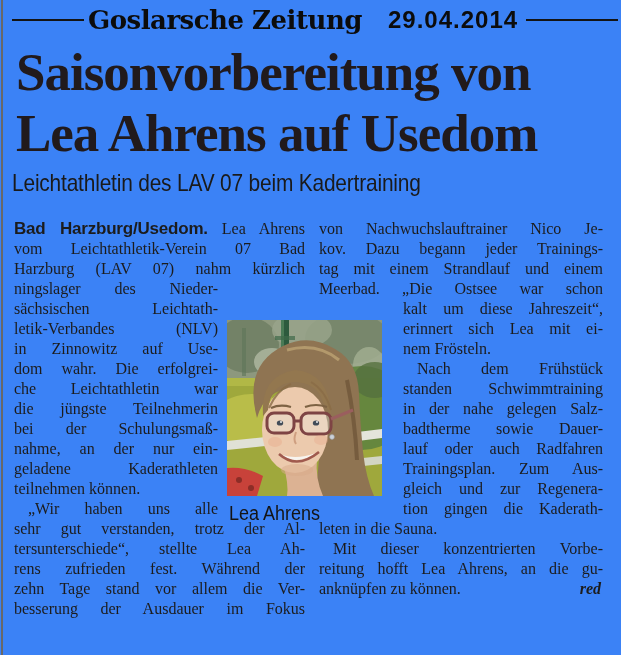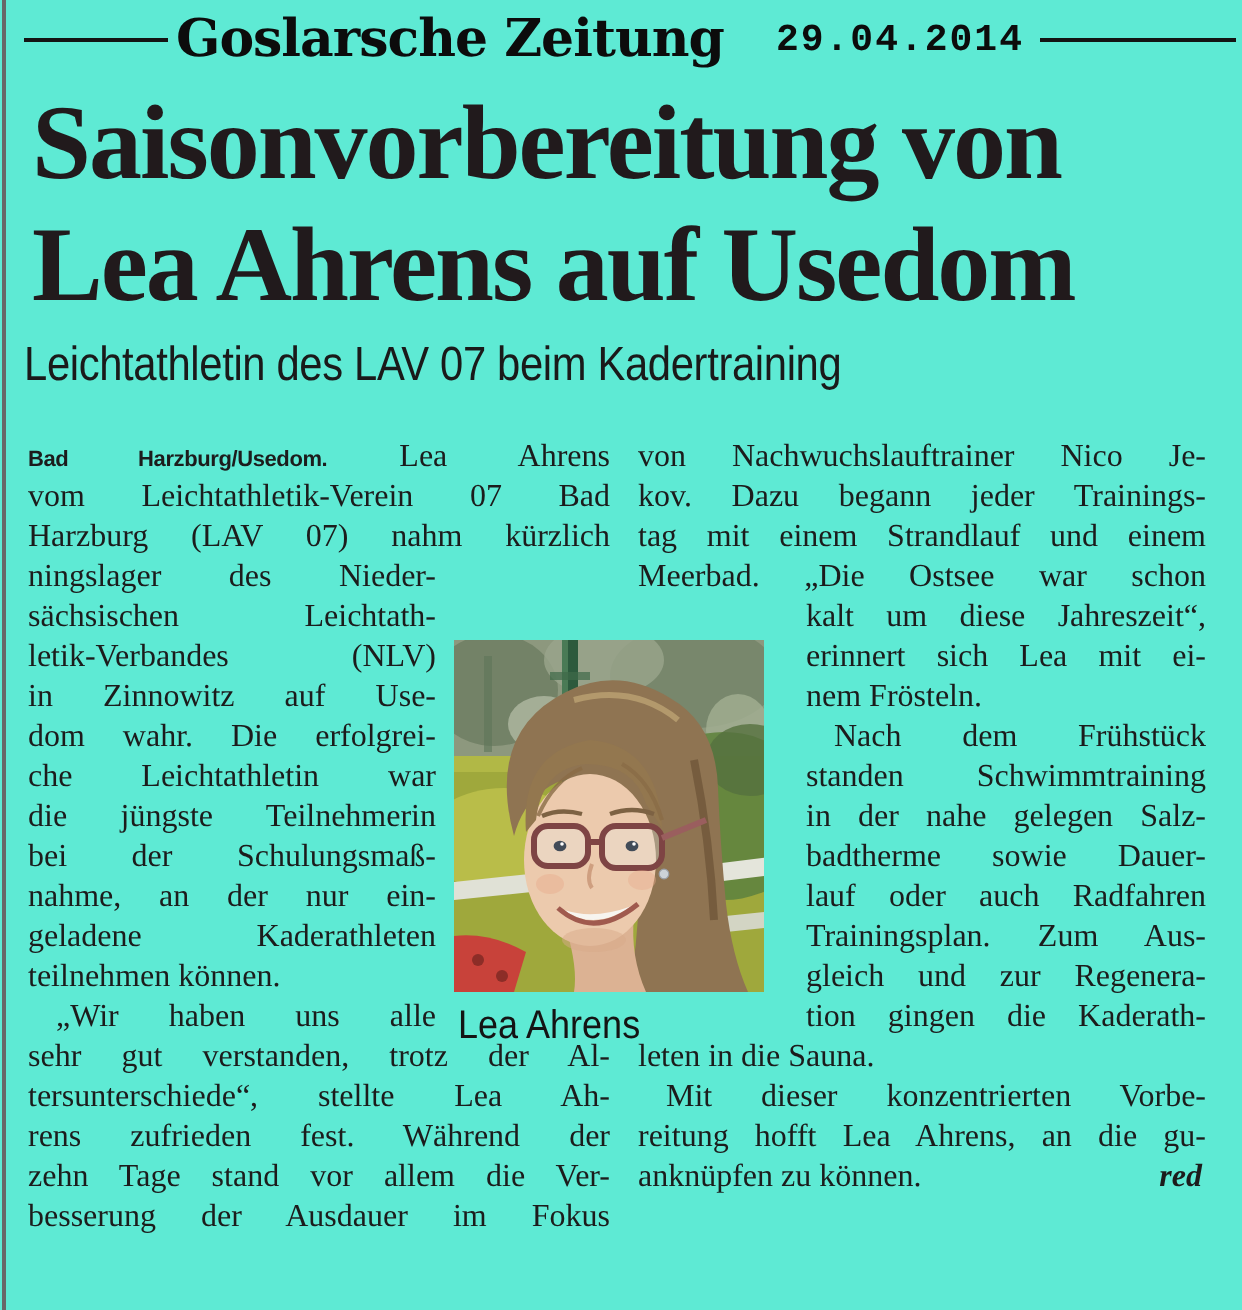--- a/index.html
+++ b/index.html
@@ -1,46 +1,46 @@
 <!DOCTYPE html>
 <html lang="de"><head>
 <meta charset="utf-8">
 <style>
   html,body{margin:0;padding:0;background:#e8e8e8;}
-  .page{position:relative;width:621px;height:655px;background:#5eead4;overflow:hidden;
+  .page{position:relative;width:621px;height:655px;background:#3b82f6;overflow:hidden;
         font-family:"Liberation Serif",serif;}
   .edge-rule{position:absolute;left:1px;top:0;width:2px;height:655px;background:#686868;}
 
   
   .masthead{position:absolute;left:12px;right:3px;top:2px;height:36px;display:flex;align-items:center;}
   .mrule{height:2px;background:#141414;}
   .mrule-left{width:72px;}
   .mrule-right{flex:1;}
   .paper-name{font-family:"DejaVu Serif",serif;font-weight:700;font-size:26px;color:#0c0c0c;
               margin:0 10px 0 4px;letter-spacing:-0.5px;white-space:nowrap;}
-  .issue-date{font-family:Liberation Mono, monospace;font-weight:700;font-size:19px;color:#0c0c0c;
+  .issue-date{font-family:Liberation Sans, sans-serif;font-weight:700;font-size:24px;color:#0c0c0c;
               margin:0 8px 0 16px;letter-spacing:1px;white-space:nowrap;}
 
   
   .headline{position:absolute;left:12px;top:38px;width:602px;font-weight:700;
             font-size:53px;line-height:61px;letter-spacing:-1px;color:#211a1c;}
   .subhead{position:absolute;left:12px;top:169px;font-family:"Liberation Sans",sans-serif;
            font-size:24px;color:#1a1a1a;letter-spacing:-0.2px;white-space:nowrap;
            transform:scaleX(.87);transform-origin:0 0;}
 
   
   .col{position:absolute;top:219px;font-size:16px;color:#1c1c1c;}
   .col-left{left:14px;width:291px;}
   .col-right{left:319px;width:284px;}
   .bline{height:20px;line-height:20px;text-align:justify;text-align-last:justify;overflow:hidden;}
   .col-left .narrow{width:204px;}
   .col-right .narrow{width:200px;margin-left:84px;}
   .end{text-align-last:left;}
   .withby{display:flex;justify-content:space-between;}
-  .leadin{font-family:"Liberation Sans",sans-serif;font-weight:700;font-size:11px;letter-spacing:-0.2px;}
+  .leadin{font-family:"Liberation Sans",sans-serif;font-weight:700;font-size:17px;letter-spacing:-0.2px;}
   .byline{font-style:italic;font-weight:700;padding-right:2px;}
 
   
   .photo{position:absolute;left:227px;top:320px;width:155px;height:176px;}
   .caption{position:absolute;left:229px;top:502px;font-family:"Liberation Sans",sans-serif;
            font-size:20px;color:#141414;white-space:nowrap;transform:scaleX(.9);transform-origin:0 0;}
 </style>
 </head>
 <body>
 

